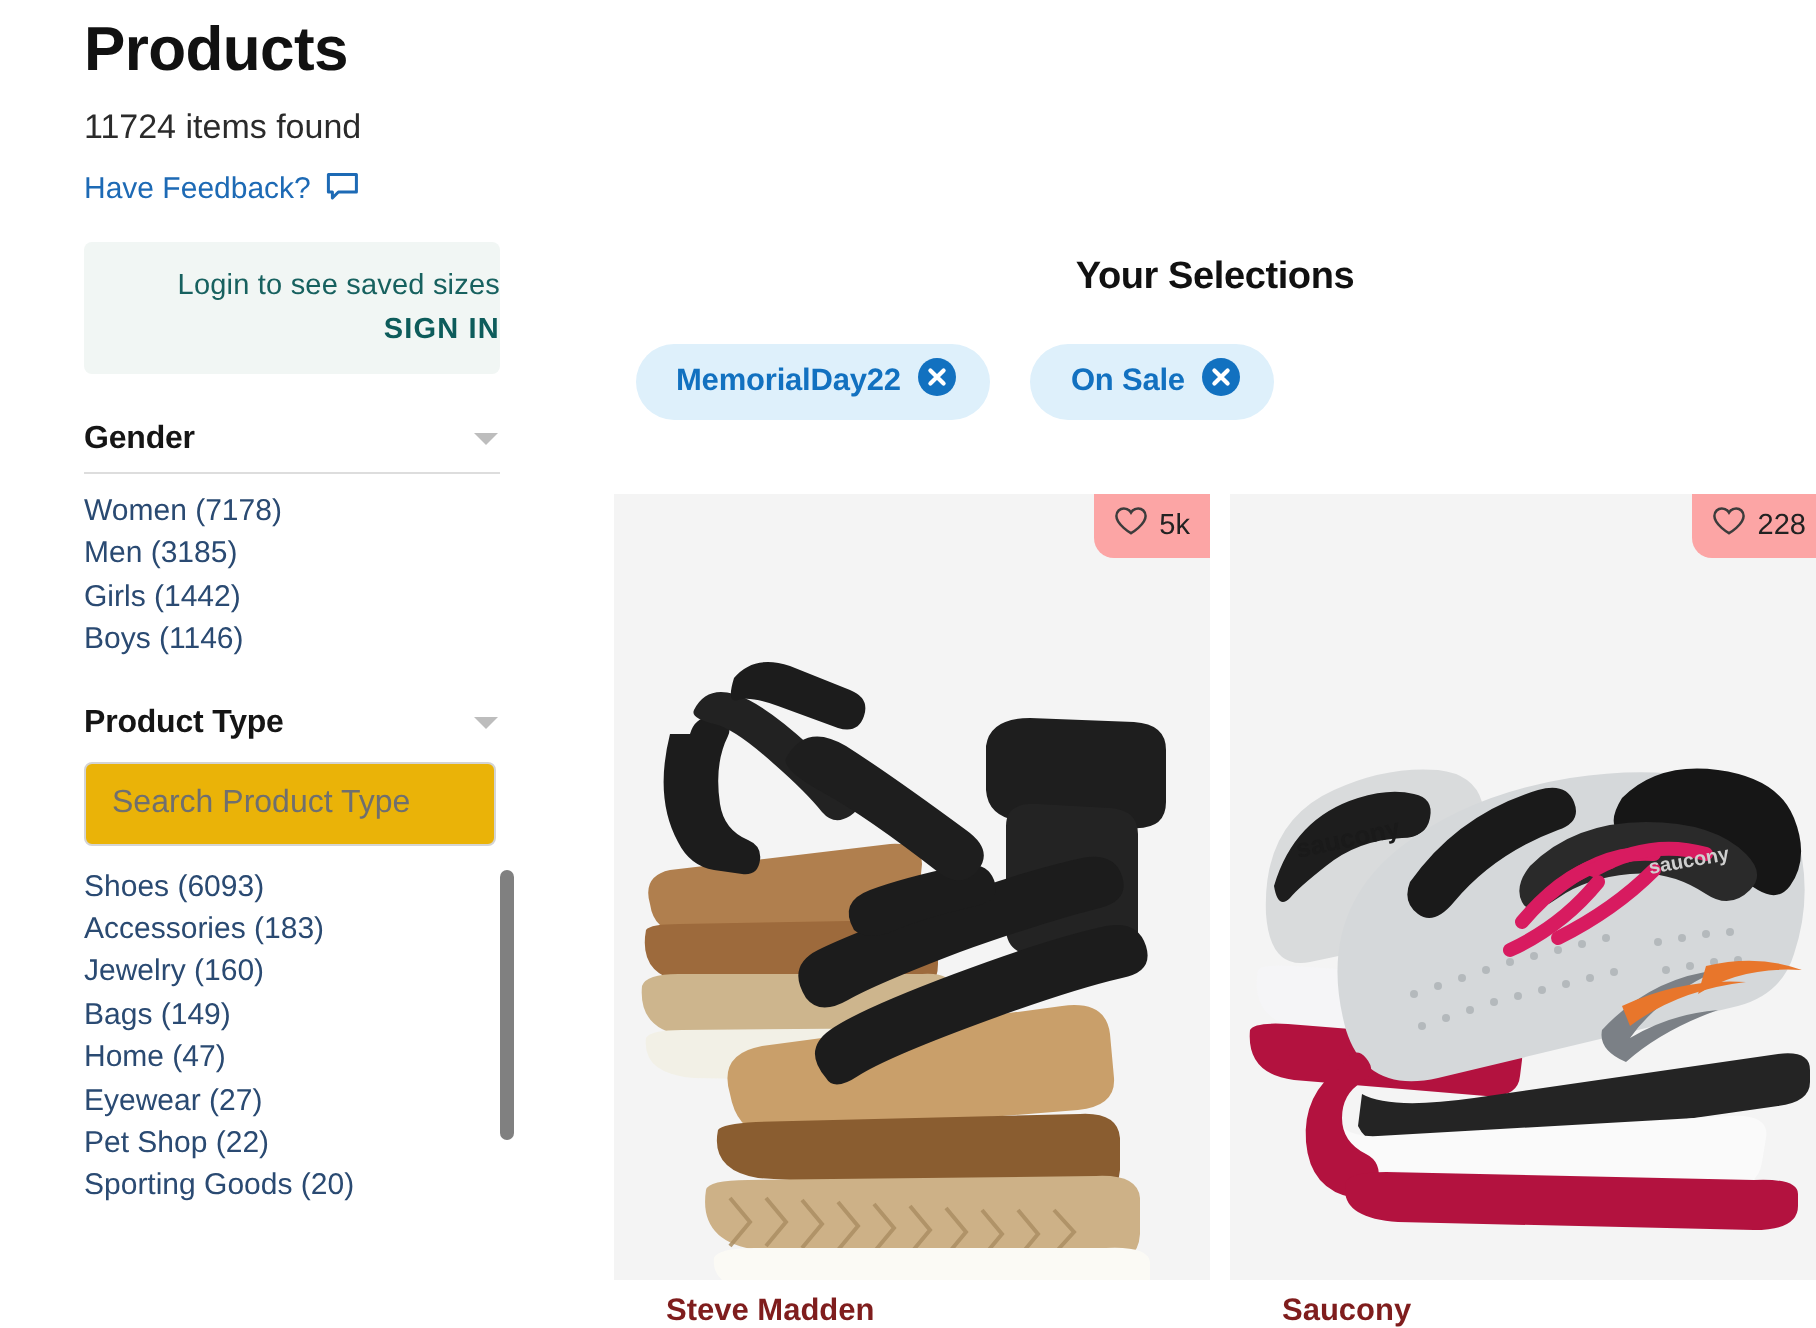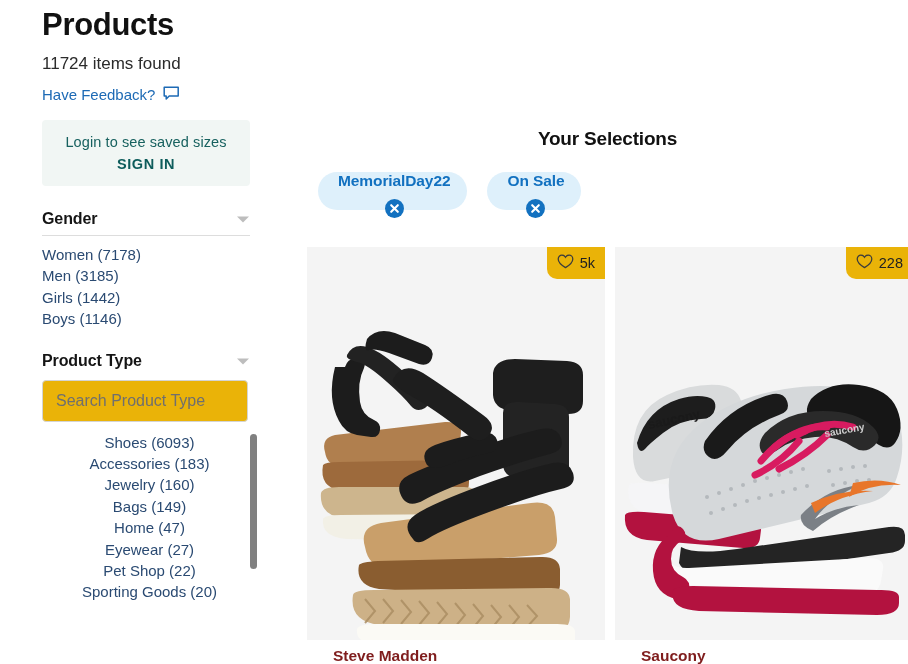--- a/index.html
+++ b/index.html
@@ -41,21 +41,21 @@
     color: #1d6ab5; text-decoration: none; cursor: pointer;
   }
   .bubble-icon { display:block; }
 
   .signin-box {
     margin-top: 15px;
     width: 208px;
     background: #f1f6f4;
     border-radius: 4px;
     padding: 13px 0 13px 0;
-    text-align: center;
+    text-align: right;
   }
   .signin-text {
     font-size: 14.5px; line-height: 18px;
     color: #17615f; letter-spacing: .1px;
   }
   .signin-link {
     display:block; margin-top: 4px;
     font-size: 14.5px; line-height: 18px;
     font-weight: bold; letter-spacing: .6px;
     color: #0d5c5b; cursor:pointer;
@@ -84,21 +84,21 @@
     width: 206px; height: 42px;
     border: 1px solid #d4d4d4; border-radius: 4px;
     background:#eab308; padding: 0 13px;
     font-family: "Liberation Sans", sans-serif;
     font-size: 16px; color:#333;
     outline: none;
     margin-top: 3px;
   }
   .pt-search::placeholder { color: #6f6f6f; }
 
-  .pt-list-wrap { position: relative; width: 215px; margin-top: 10px; text-align: center; }
+  .pt-list-wrap { position: relative; width: 215px; margin-top: 10px; }
   .pt-list { list-style:none; margin:0; padding:0; }
   .pt-list li {
     font-size: 15px; line-height: 21.4px;
     color:#2a4a72; cursor:pointer;
   }
   .pt-scroll-track {
     position:absolute; right: 0px; top: 2px;
     width: 7px; height: 148px;
   }
   .pt-scroll-thumb {
@@ -112,42 +112,41 @@
   .selections-title {
     margin: 0; padding-top: 128px; padding-left: 5px;
     font-size: 19px; font-weight: bold; color:#111; letter-spacing:-.2px;text-align:center;
   }
   .chips { margin-top: 22px; padding-left: 16px; display:flex; gap: 20px; }
   .chip {
     display:flex; align-items:center; gap:9px;
     background:#def0fb; border-radius: 20px;
     height: 38px; padding: 0 17px 0 20px;
     cursor:pointer;
-    flex-direction:column;
   }
   .chip-label {
     font-size: 15.5px; font-weight: bold; color:#1271c0; letter-spacing:-.1px;
   }
   .chip-x { display:block; }
 
   .grid {
     position: absolute; left: 5px; top: 247px;
     display: flex; gap: 10px;
   }
   .card { width: 298px; }
   .card-img {
     position: relative;
     width: 298px; height: 393px;
     background: #f4f4f4;
     overflow: hidden;
   }
   .fav-badge {
     position:absolute; right: 0; top: 0;
     height: 32px; min-width: 56px;
-    background:#eab308;
+    background:#fca5a5;
     border-bottom-left-radius: 10px;
     display:flex; align-items:center; justify-content:center; gap:6px;
     padding: 0 10px;
     cursor:pointer;
   }
   .fav-count { font-size: 14.5px; color:#222; }
   .brand {
     margin-top: 7px; padding-left: 2px;
     font-size: 15.5px; font-weight: bold; color:#7f1d1d;
     cursor:pointer;

